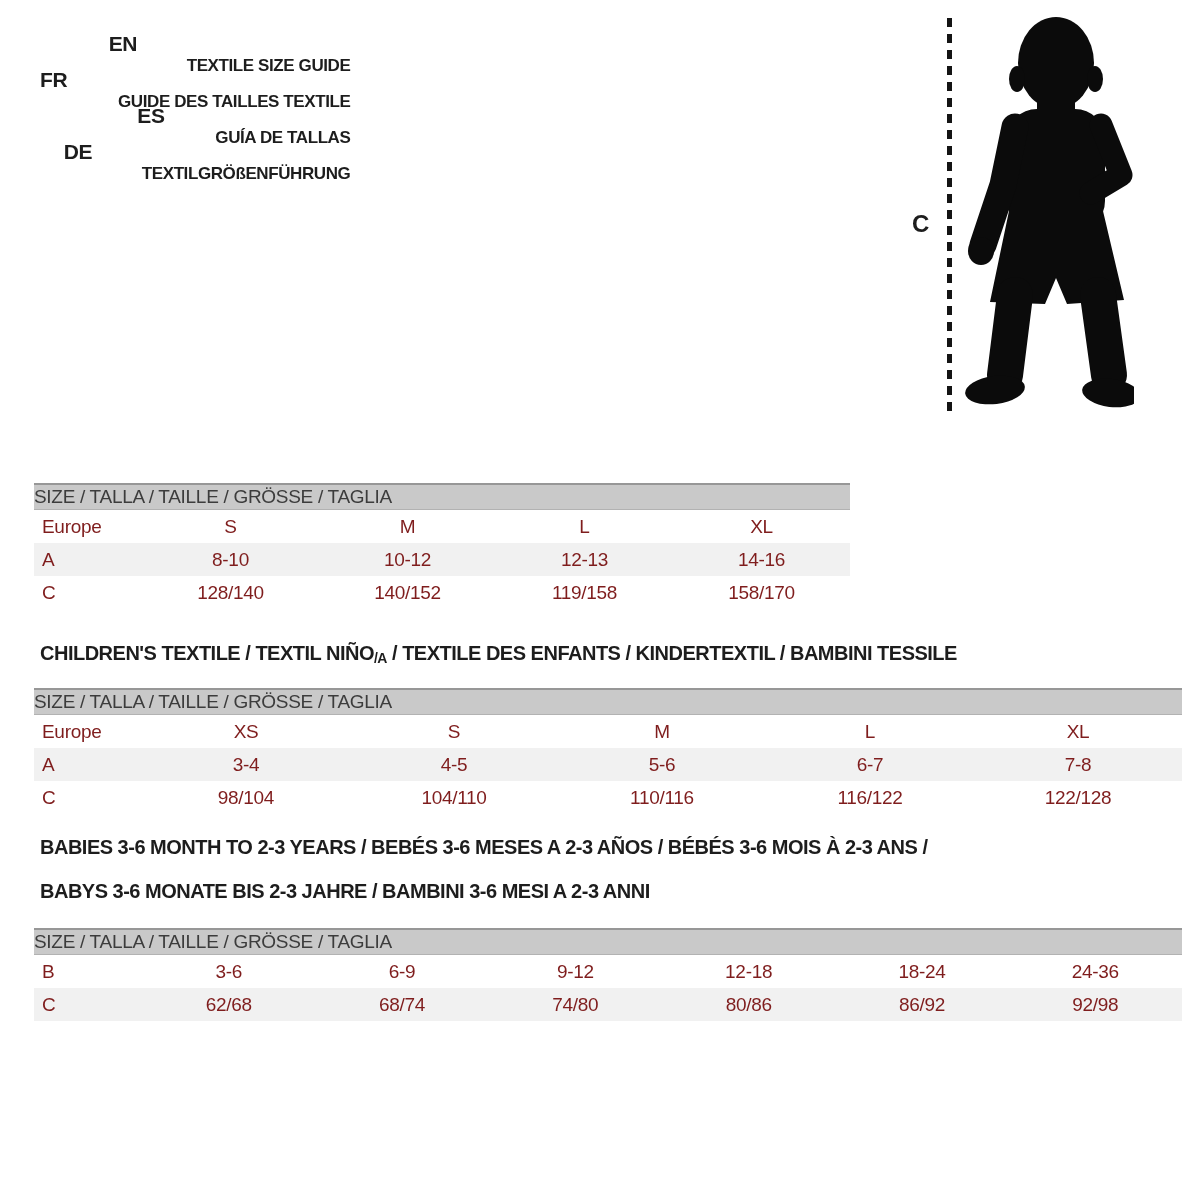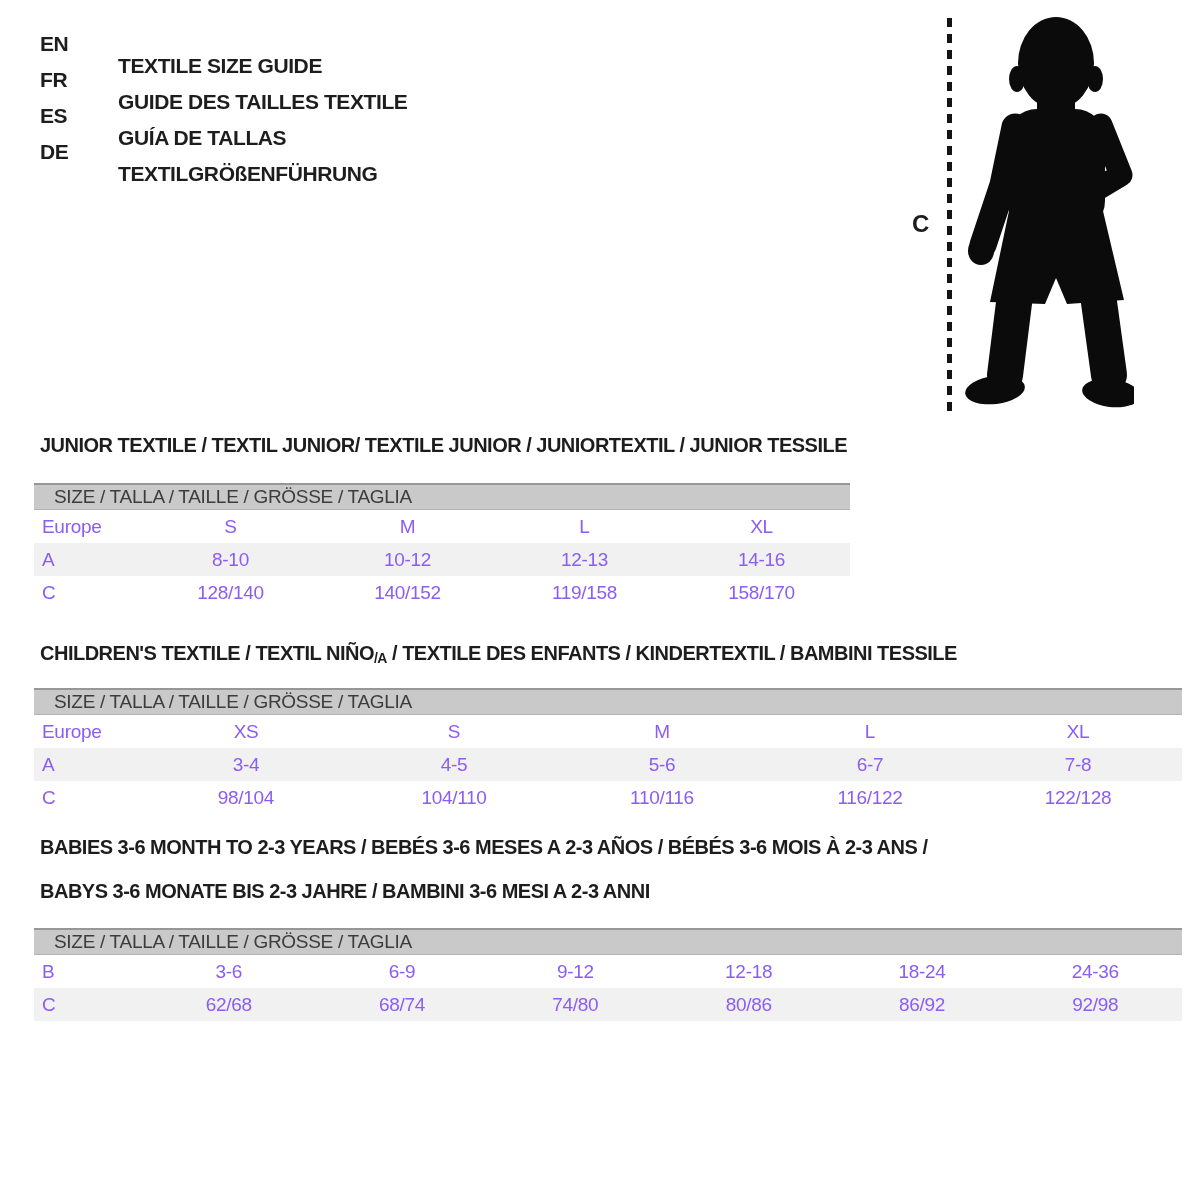--- a/index.html
+++ b/index.html
@@ -2,47 +2,47 @@
 <html><head>
 <meta charset="utf-8">
 <style>
   html,body{margin:0;padding:0;background:#fff;}
   .canvas{
     position:relative;width:1200px;height:1200px;background:#ffffff;overflow:hidden;
     font-family:"Liberation Sans",sans-serif;color:#1d1d1d;
   }
   
   .langs{position:absolute;left:40px;top:26px;}
-  .lang{display:flex;height:36px;align-items:center;}
+  .lang{display:flex;height:36px;align-items:center;justify-content:flex-end;}
   .lang .code{width:78px;font-weight:bold;font-size:21px;letter-spacing:-0.4px;}
-  .lang .lbl{font-weight:bold;font-size:21px;letter-spacing:-0.4px;white-space:nowrap;margin-top:44px;}
+  .lang .lbl{font-weight:bold;font-size:17px;letter-spacing:-0.4px;white-space:nowrap;margin-top:44px;}
 
   
   .dash-line{position:absolute;left:947px;top:18px;width:5px;height:398px;
     background:repeating-linear-gradient(to bottom,#141414 0 9px,transparent 9px 16px);}
   .c-label{position:absolute;left:912px;top:210px;font-size:24px;font-weight:bold;}
   .baby{position:absolute;left:962px;top:13px;}
 
   
   .section-title{position:absolute;left:40px;font-size:20px;font-weight:bold;
     letter-spacing:-0.5px;white-space:nowrap;}
   .section-title .sub{font-size:14px;vertical-align:-3px;}
 
   
   .size-table{position:absolute;left:34px;}
   .size-table.junior{width:816px;}
   .size-table.wide{width:1148px;}
   .size-table .bar{
     box-sizing:border-box;height:27px;background:#c9c9c9;
     border-top:2px solid #979797;border-bottom:1px solid #b2b2b2;
-    display:flex;align-items:center;padding-left:20px;
+    display:flex;align-items:center;padding-left:0;
     font-size:19px;color:#3c3c3c;letter-spacing:-0.3px;
   }
   .size-table .row{display:flex;height:33px;align-items:center;font-size:19px;
-    letter-spacing:-0.3px;color:#8b5cf6;}
+    letter-spacing:-0.3px;color:#7f1d1d;}
   .size-table .rows .row:nth-child(even){background:#f1f1f1;}
   .size-table .row .lbl{width:108px;box-sizing:border-box;padding-left:8px;}
   .size-table .row .cell{flex:1;text-align:center;}
 
   
   .legend{position:absolute;left:40px;top:1068px;}
   .legend .line{height:34px;display:flex;align-items:center;font-size:19px;
     font-weight:bold;letter-spacing:-0.4px;white-space:nowrap;}
 </style>
 </head>
@@ -80,21 +80,20 @@
     <path d="M52,114 L40,172 L20,232" stroke="#0b0b0b" stroke-width="27" stroke-linecap="round" stroke-linejoin="round" fill="none"></path>
     <ellipse cx="18" cy="238" rx="13" ry="14"></ellipse>
     <path d="M138,112 L158,162 L128,180" stroke="#0b0b0b" stroke-width="23" stroke-linecap="round" stroke-linejoin="round" fill="none"></path>
     <path d="M46,198 L140,198 L161,287 L104,291 L93,265 L82,291 L27,289 Z"></path>
     <path d="M52,282 L42,362" stroke="#0b0b0b" stroke-width="36" stroke-linecap="round" fill="none"></path>
     <path d="M135,282 L146,362" stroke="#0b0b0b" stroke-width="36" stroke-linecap="round" fill="none"></path>
     <ellipse cx="32" cy="377" rx="30" ry="14" transform="rotate(-7 32 377)"></ellipse>
     <ellipse cx="148" cy="380" rx="29" ry="14" transform="rotate(7 148 380)"></ellipse>
   </svg>
 
-  <div class="section-title" style="top:434px;">JUNIOR TEXTILE / TEXTIL JUNIOR/ TEXTILE JUNIOR / JUNIORTEXTIL / JUNIOR TESSILE</div>
   <div class="size-table junior" style="top:483px;">
     <div class="bar">
       <span>SIZE / TALLA / TAILLE / GRÖSSE / TAGLIA</span>
     </div>
     <div class="rows">
       <div class="row">
         <span class="lbl">Europe</span>
         <span class="cell">S</span>
         <span class="cell">M</span>
         <span class="cell">L</span>

